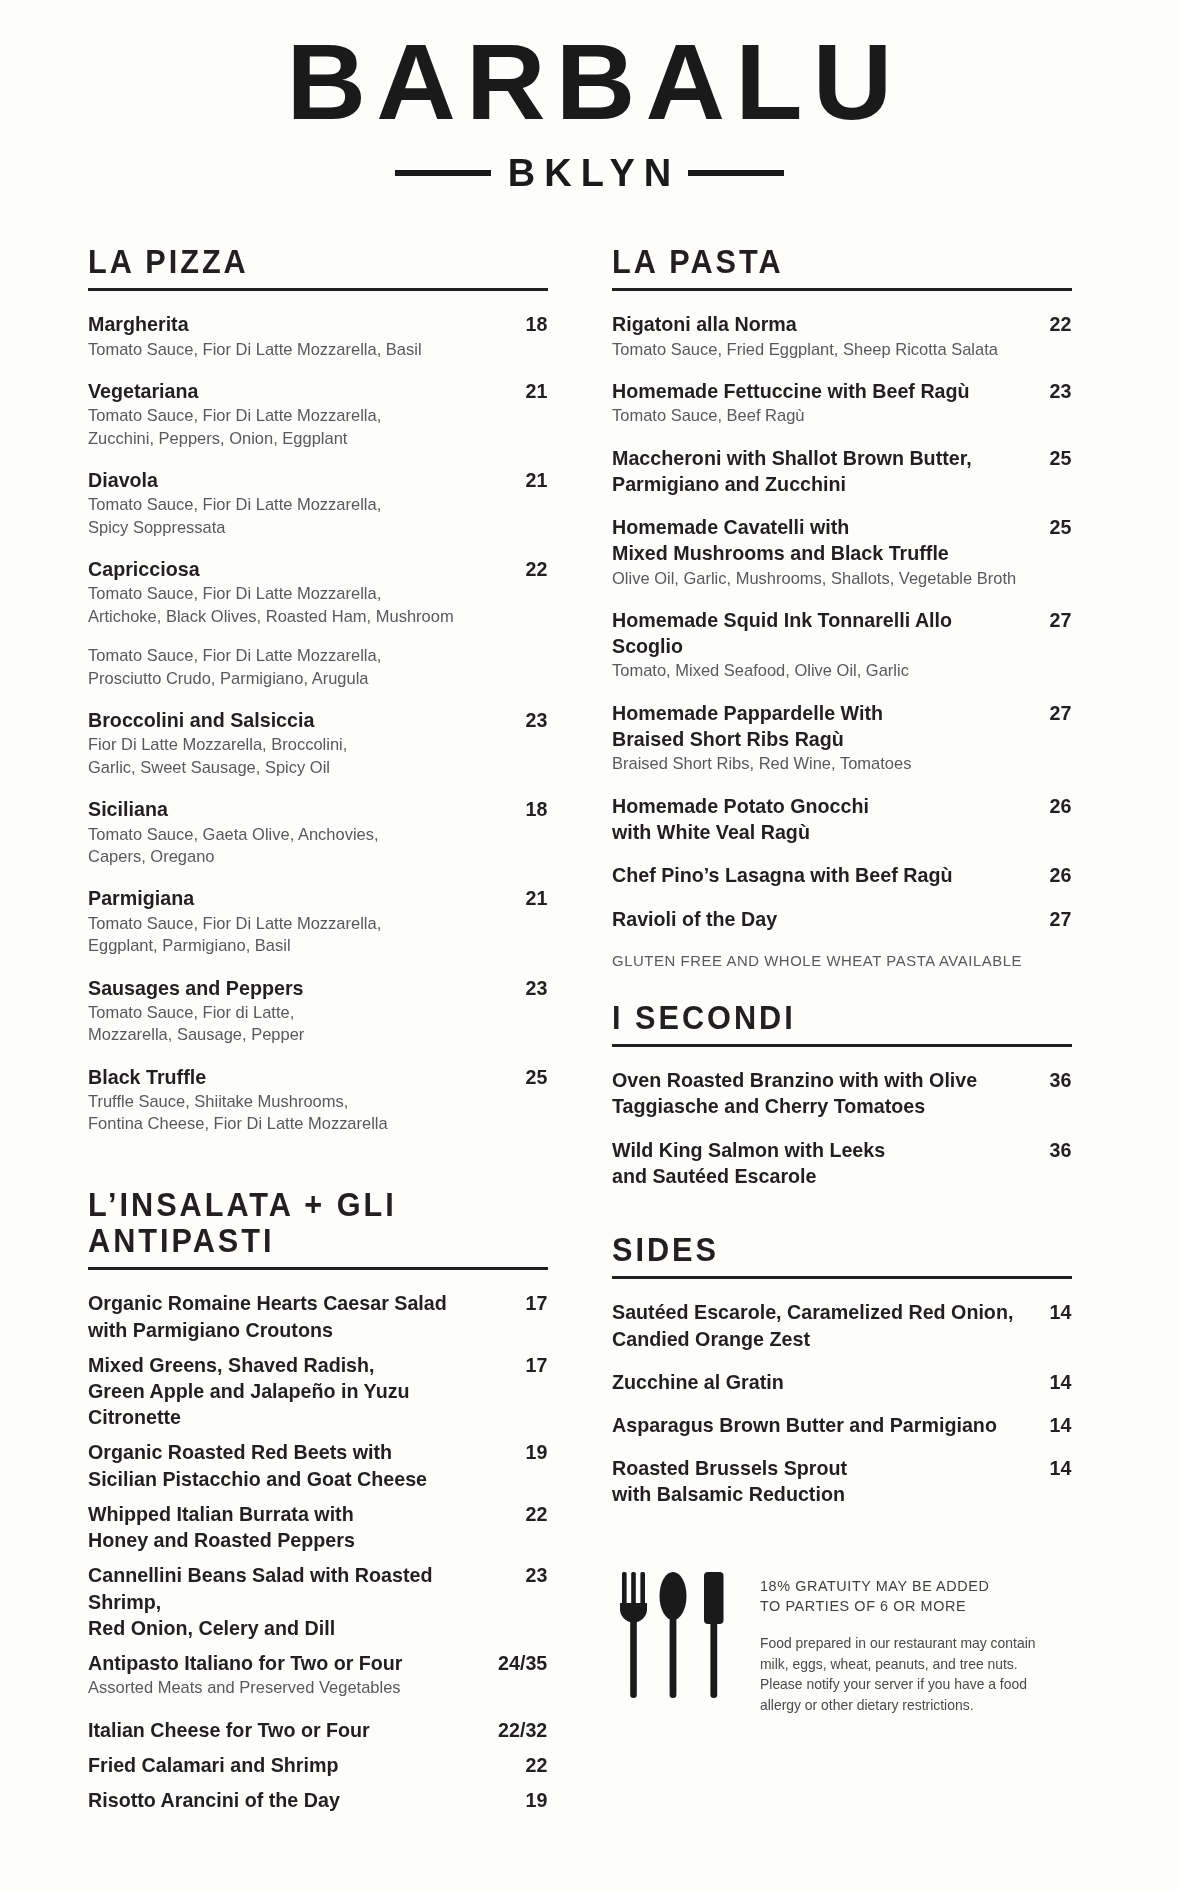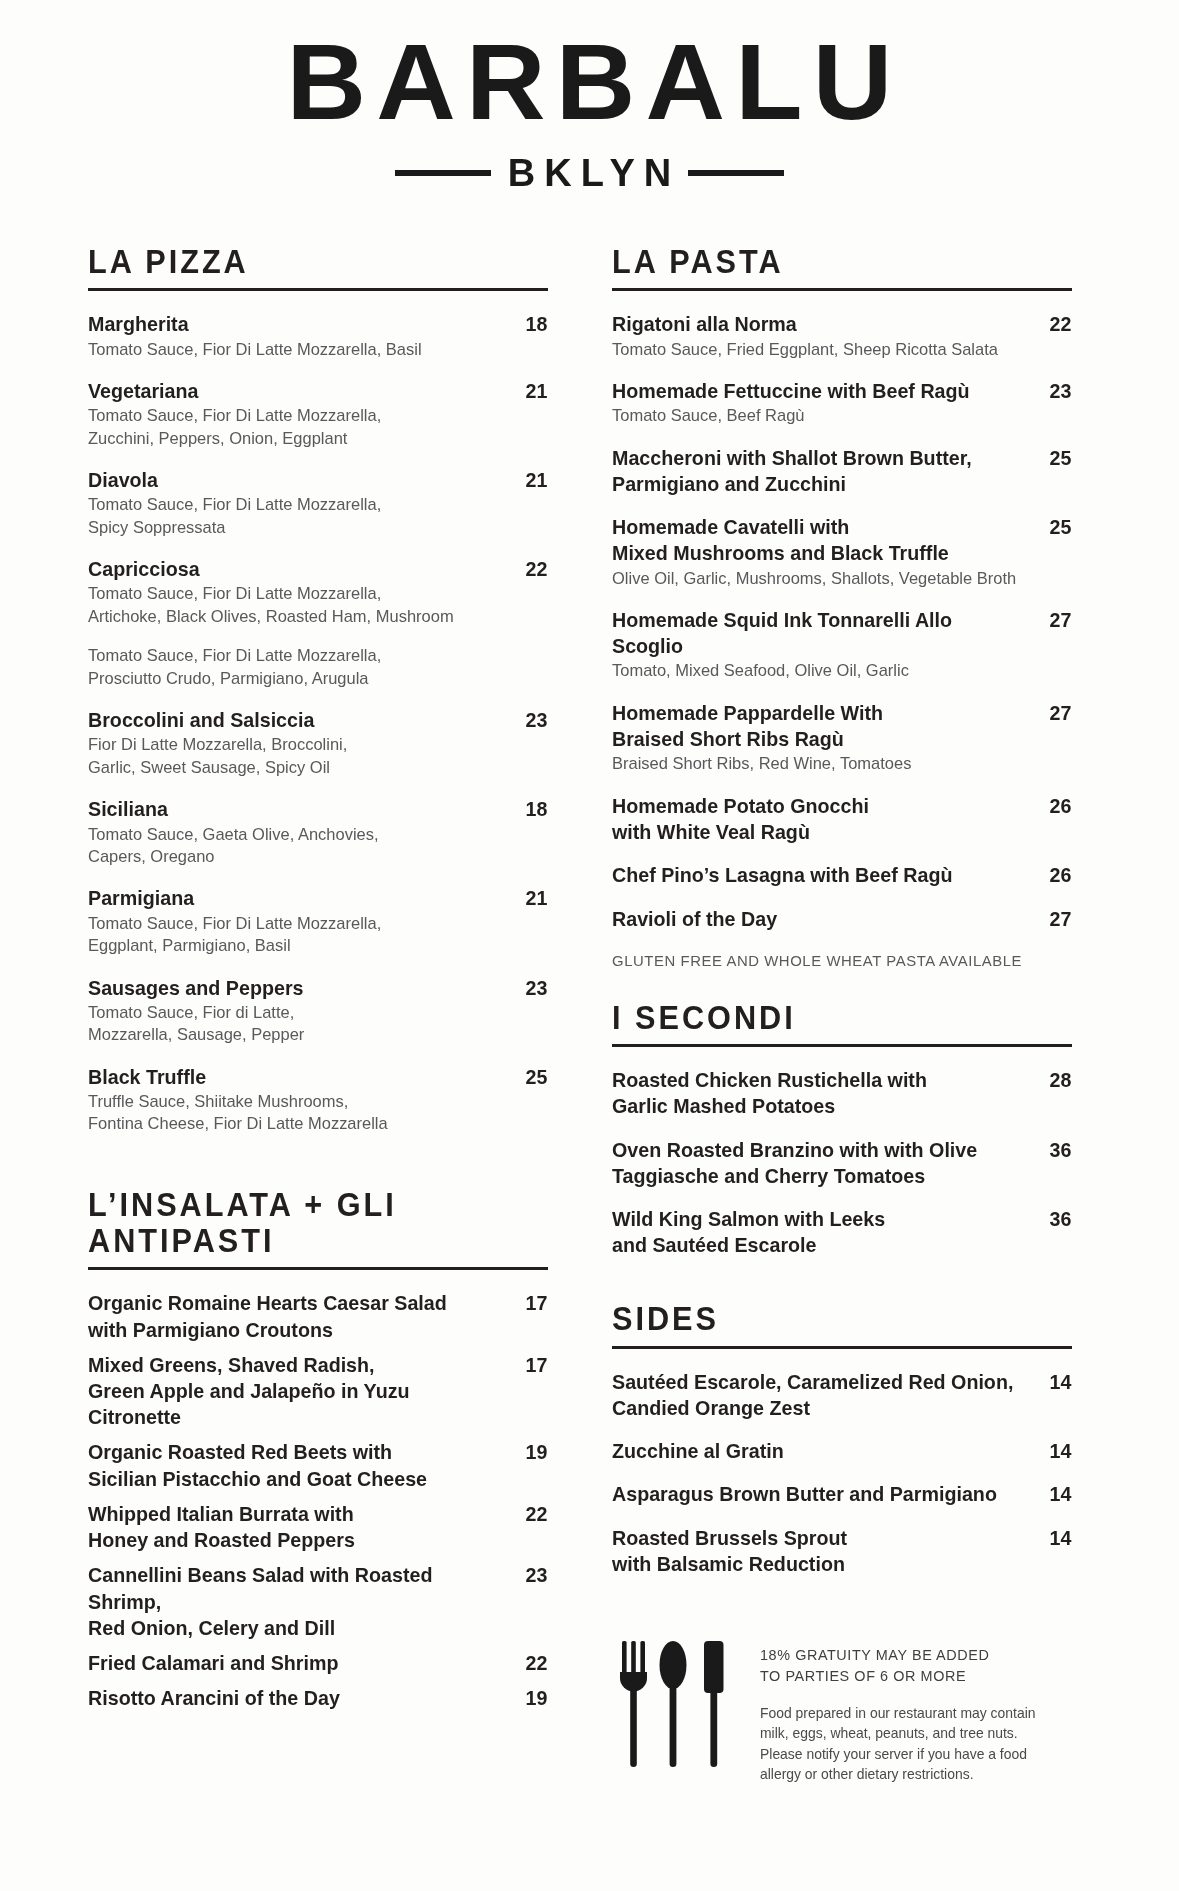--- a/index.html
+++ b/index.html
@@ -303,20 +303,33 @@
                 <div class="item-price">22</div>
               </div>
             </div>
             <div class="item tight">
               <div class="item-row">
                 <div class="item-name" style="white-space: pre-line;">Cannellini Beans Salad with Roasted Shrimp,
 Red Onion, Celery and Dill</div>
                 <div class="item-price">23</div>
               </div>
             </div>
+            <div class="item">
+              <div class="item-row">
+                <div class="item-name" style="white-space: pre-line;">Antipasto Italiano for Two or Four</div>
+                <div class="item-price">24/35</div>
+              </div>
+              <div class="item-desc" style="white-space: pre-line;">Assorted Meats and Preserved Vegetables</div>
+            </div>
+            <div class="item tight">
+              <div class="item-row">
+                <div class="item-name" style="white-space: pre-line;">Italian Cheese for Two or Four</div>
+                <div class="item-price">22/32</div>
+              </div>
+            </div>
             <div class="item tight">
               <div class="item-row">
                 <div class="item-name" style="white-space: pre-line;">Fried Calamari and Shrimp</div>
                 <div class="item-price">22</div>
               </div>
             </div>
             <div class="item tight">
               <div class="item-row">
                 <div class="item-name" style="white-space: pre-line;">Risotto Arancini of the Day</div>
                 <div class="item-price">19</div>
@@ -399,27 +412,20 @@
           </div>
         <div class="note">GLUTEN FREE AND WHOLE WHEAT PASTA AVAILABLE</div>
       </div>
 
       <div class="sec-gap-sm"></div>
 
       <div>
         <div class="sec-head">I SECONDI</div>
         <div class="sec-rule"></div>
         <div>
-            <div class="item">
-              <div class="item-row">
-                <div class="item-name" style="white-space: pre-line;">Roasted Chicken Rustichella with
-Garlic Mashed Potatoes</div>
-                <div class="item-price">28</div>
-              </div>
-            </div>
             <div class="item">
               <div class="item-row">
                 <div class="item-name" style="white-space: pre-line;">Oven Roasted Branzino with with Olive
 Taggiasche and Cherry Tomatoes</div>
                 <div class="item-price">36</div>
               </div>
             </div>
             <div class="item">
               <div class="item-row">
                 <div class="item-name" style="white-space: pre-line;">Wild King Salmon with Leeks

